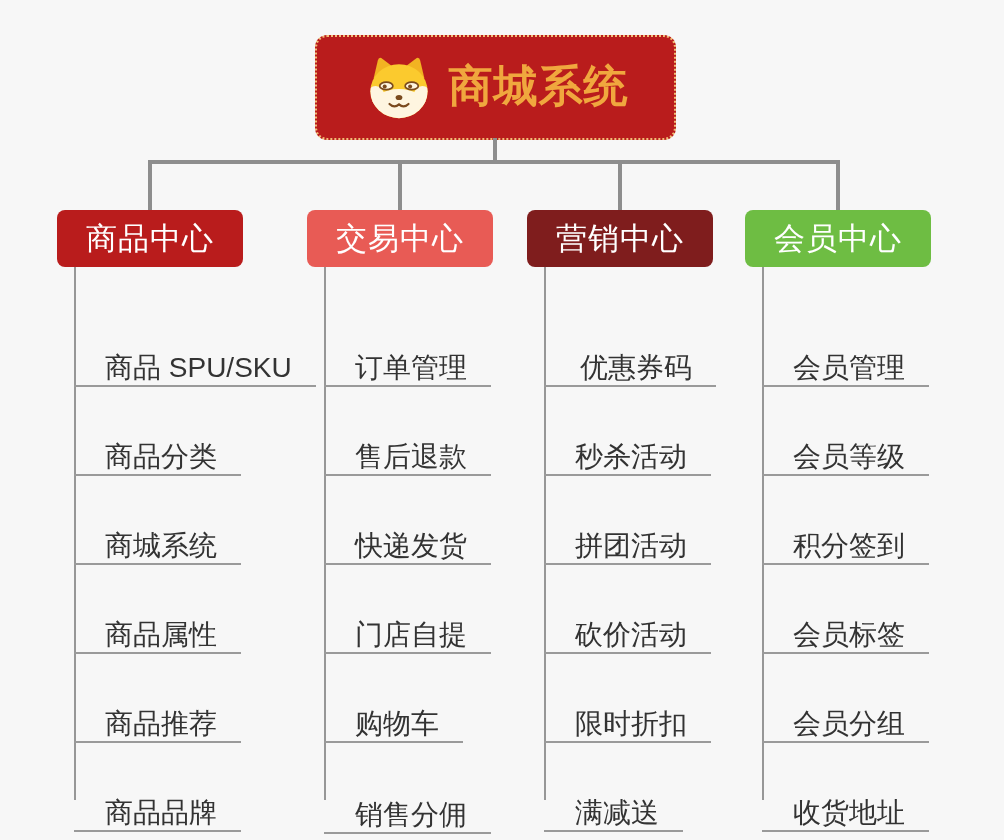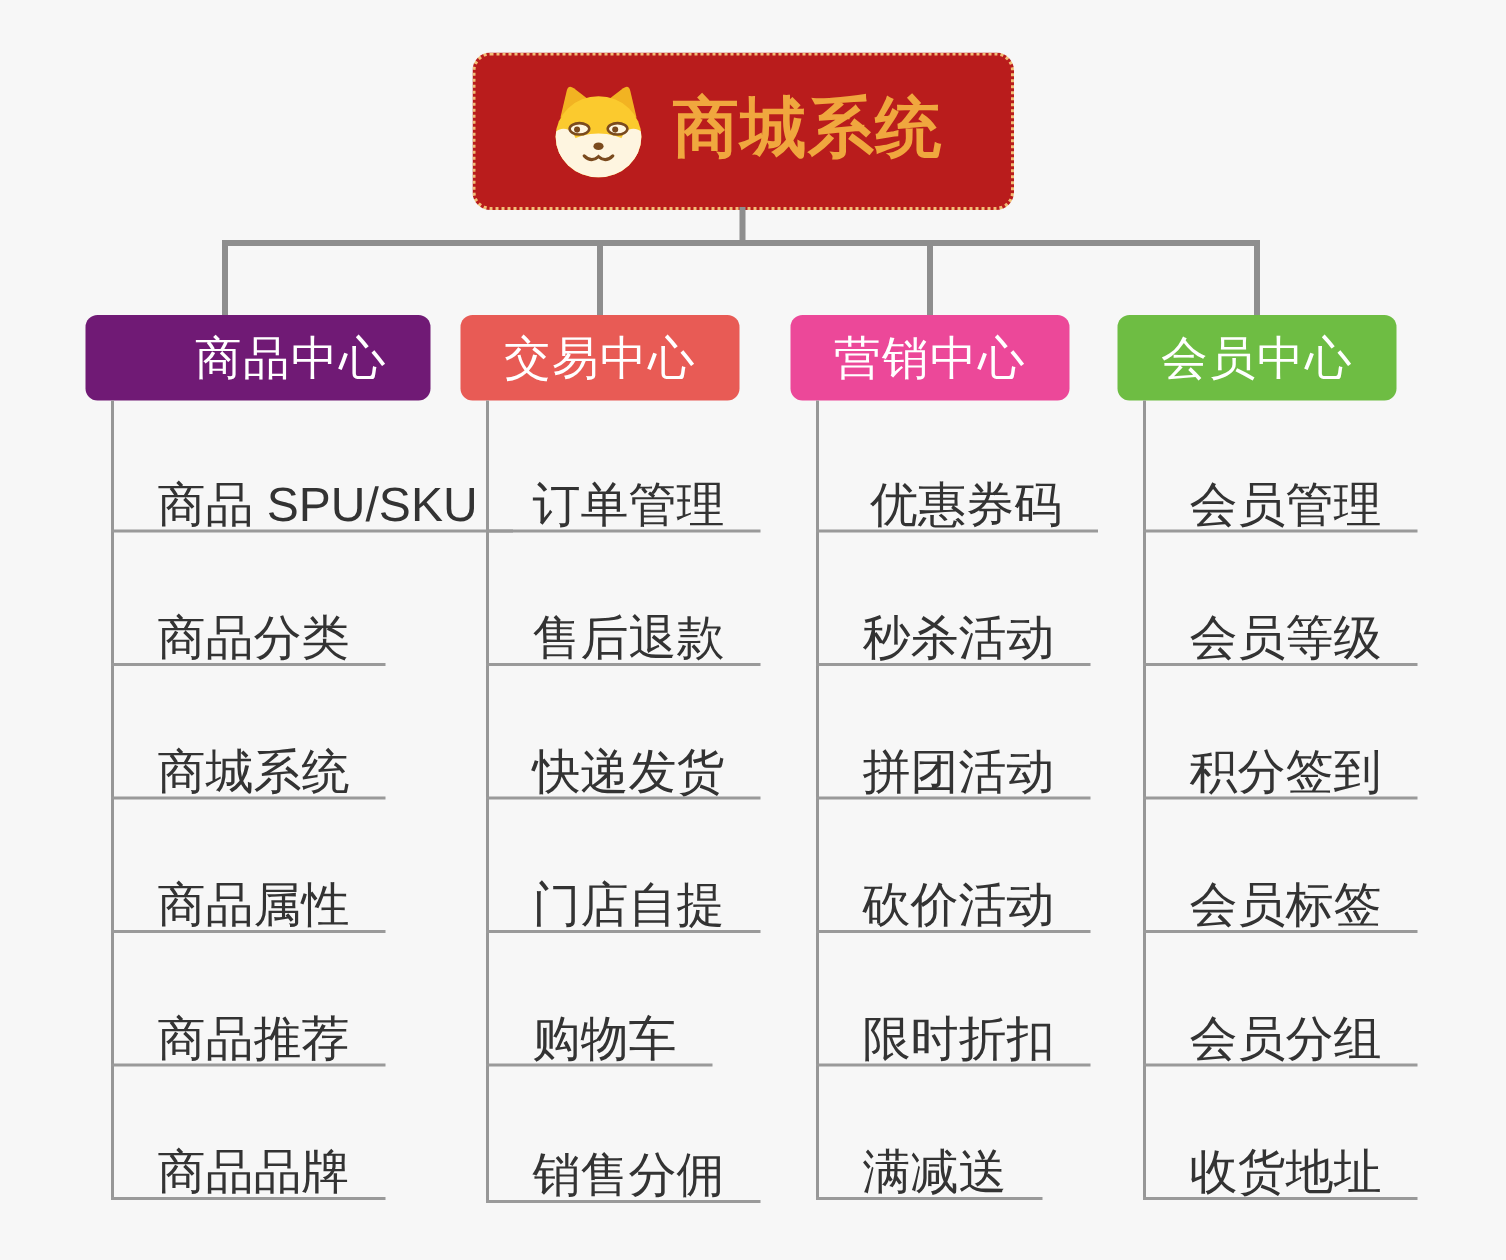--- a/index.html
+++ b/index.html
@@ -62,26 +62,27 @@
     position:absolute;
     top:267px;
     width:2px;
     height:533px;
     background:#979797;
   }
   .child-node{
     position:absolute;
     box-sizing:border-box;
     white-space:nowrap;
-    font-size:32px;
+    font-size:28px;
     color:#333333;
     line-height:30px;
     padding:0 24px 2px 31px;
     border-bottom:2px solid #9a9a9a;
     cursor:pointer;
+    margin-top:32px;
   }
 </style>
 </head>
 <body>
 
 <div class="canvas">
 
   <div class="root-node">
     <span class="root-icon">
       <svg width="72" height="66" viewBox="0 0 68 62" aria-hidden="true">
@@ -111,39 +112,39 @@
       </svg>
     </span>
     <span class="root-title">商城系统</span>
   </div>
 
   <div class="line root-stem"></div>
   <div class="line bus"></div>
 
   <div id="branches">
       <div class="line drop" style="left: 148px;"></div>
-      <div class="branch-header" style="left: 57px; background: #701a75; padding-left: 44px;">商品中心</div>
+      <div class="branch-header" style="left: 57px; background: #b91c1c;">商品中心</div>
       <div class="trunk" style="left: 74px;"></div>
       <div class="child-node" style="left: 74px; top: 321px;">商品 SPU/SKU</div>
       <div class="child-node" style="left: 74px; top: 410px;">商品分类</div>
       <div class="child-node" style="left: 74px; top: 499px;">商城系统</div>
       <div class="child-node" style="left: 74px; top: 588px;">商品属性</div>
       <div class="child-node" style="left: 74px; top: 677px;">商品推荐</div>
       <div class="child-node" style="left: 74px; top: 766px;">商品品牌</div>
       <div class="line drop" style="left: 398px;"></div>
       <div class="branch-header" style="left: 307px; background: rgb(232, 91, 85);">交易中心</div>
       <div class="trunk" style="left: 324px;"></div>
       <div class="child-node" style="left: 324px; top: 321px;">订单管理</div>
       <div class="child-node" style="left: 324px; top: 410px;">售后退款</div>
-      <div class="child-node" style="left: 324px; top: 499px;">快递发货</div>
+      <div class="child-node" style="left: 324px; top: 499px; font-family: Liberation Serif, serif;">快递发货</div>
       <div class="child-node" style="left: 324px; top: 588px;">门店自提</div>
       <div class="child-node" style="left: 324px; top: 677px;">购物车</div>
       <div class="child-node" style="left: 324px; top: 768px;">销售分佣</div>
       <div class="line drop" style="left: 618px;"></div>
-      <div class="branch-header" style="left: 527px; background: #ec4899;">营销中心</div>
+      <div class="branch-header" style="left: 527px; background: #7f1d1d;">营销中心</div>
       <div class="trunk" style="left: 544px;"></div>
       <div class="child-node" style="left: 544px; top: 321px; padding-left: 36px;">优惠券码</div>
       <div class="child-node" style="left: 544px; top: 410px; padding-left: 31px;">秒杀活动</div>
       <div class="child-node" style="left: 544px; top: 499px;">拼团活动</div>
       <div class="child-node" style="left: 544px; top: 588px;">砍价活动</div>
       <div class="child-node" style="left: 544px; top: 677px;">限时折扣</div>
       <div class="child-node" style="left: 544px; top: 766px;">满减送</div>
       <div class="line drop" style="left: 836px;"></div>
       <div class="branch-header" style="left: 745px; background: rgb(110, 189, 67);">会员中心</div>
       <div class="trunk" style="left: 762px;"></div>

